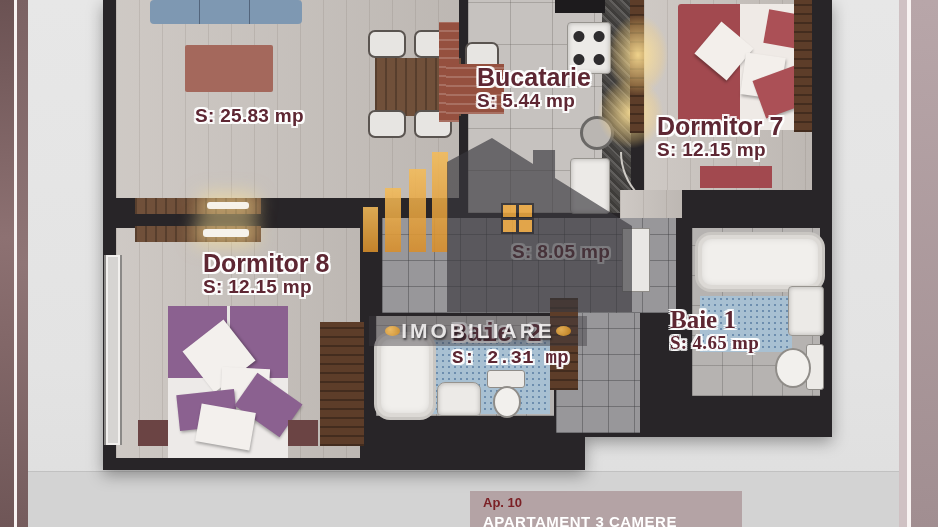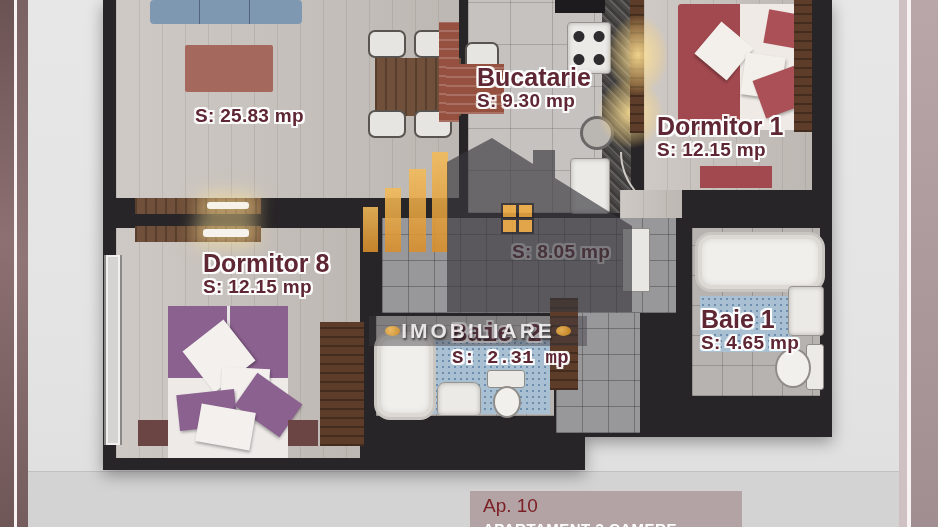--- a/index.html
+++ b/index.html
@@ -12,21 +12,21 @@
   
   .bottom-band{left:0;top:471px;width:938px;height:56px;background:#d3d3d3;border-top:1px solid #c1c1c1;}
   .edge-l-outer{left:0;top:0;width:14px;height:527px;background:linear-gradient(180deg,#6b5253,#8d7172 45%,#6f5657);}
   .edge-l-line{left:14px;top:0;width:3px;height:527px;background:#f8f3f2;}
   .edge-l-inner{left:17px;top:0;width:11px;height:527px;background:linear-gradient(180deg,#7b6263,#8f7576 50%,#755c5d);}
   .edge-r-strip{left:899px;top:0;width:8px;height:527px;background:#cfc1c3;}
   .edge-r-line{left:907px;top:0;width:4px;height:527px;background:#f8f3f2;}
   .edge-r-outer{left:911px;top:0;width:27px;height:527px;background:linear-gradient(180deg,#b8a6a9,#a18e91);}
   
   .footer-box{left:470px;top:491px;width:272px;height:40px;background:#b4a3a5;padding:4px 0 0 13px;box-sizing:border-box;}
-  .ap-num{color:#7b2025;font-size:19px;font-weight:normal;}
+  .ap-num{color:#7b2025;font-size:13px;font-weight:bold;}
   .ap-sub{color:#ffffff;font-size:15px;font-weight:bold;letter-spacing:.5px;margin-top:3px;}
   
   .plan{left:103px;top:0;width:729px;height:470px;filter:drop-shadow(0 5px 8px rgba(0,0,0,.35));}
   .plan > .abs{position:absolute;}
   .dark-main{left:0;top:0;width:729px;height:437px;background:#282528;}
   .dark-ext{left:0;top:437px;width:482px;height:33px;background:#282528;}
   .wood-light{background:#c9c3be;background-image:repeating-linear-gradient(90deg,rgba(110,100,92,.16) 0 1px,transparent 1px 23px),linear-gradient(90deg,rgba(255,255,255,.10),rgba(0,0,0,.06));}
   .tile-kitchen{background:#c6c2bf;background-image:repeating-linear-gradient(0deg,rgba(90,85,80,.28) 0 1px,transparent 1px 42px),repeating-linear-gradient(90deg,rgba(90,85,80,.28) 0 1px,transparent 1px 42px);}
   .tiles-hol{background:#98979a;background-image:repeating-linear-gradient(0deg,rgba(55,55,58,.40) 0 1px,transparent 1px 26px),repeating-linear-gradient(90deg,rgba(55,55,58,.40) 0 1px,transparent 1px 26px);}
   .tile-bath{background:#b6b3b1;background-image:repeating-linear-gradient(0deg,rgba(80,78,76,.30) 0 1px,transparent 1px 30px),repeating-linear-gradient(90deg,rgba(80,78,76,.30) 0 1px,transparent 1px 30px);}
@@ -153,38 +153,38 @@
     <div class="abs white-fixture" style="left:685px;top:286px;width:34px;height:48px;"></div>
     <div class="abs tank" style="left:703px;top:344px;width:16px;height:44px;"></div>
     <div class="abs bowl" style="left:672px;top:348px;width:32px;height:36px;"></div>
     <div class="abs" style="left:519px;top:228px;width:26px;height:62px;background:#e9e7e4;border:1px solid #8f8c88;"></div>
 
     <div class="room-label" style="left:92px;top:106px;">
       <div class="room-area">S: 25.83 mp</div>
     </div>
     <div class="room-label" style="left:374px;top:64px;">
       <div class="room-name">Bucatarie</div>
-      <div class="room-area">S: 9.30 mp</div>
+      <div class="room-area">S: 5.44 mp</div>
     </div>
     <div class="room-label" style="left:554px;top:113px;">
-      <div class="room-name">Dormitor 1</div>
+      <div class="room-name">Dormitor 7</div>
       <div class="room-area">S: 12.15 mp</div>
     </div>
     <div class="room-label" style="left:100px;top:250px;">
       <div class="room-name">Dormitor 8</div>
       <div class="room-area">S: 12.15 mp</div>
     </div>
     <div class="room-label" style="left:409px;top:242px;">
       <div class="room-area">S: 8.05 mp</div>
     </div>
     <div class="room-label" style="left:349px;top:321px;font-family:Liberation Mono, monospace;">
       <div class="room-name">Baie 2</div>
       <div class="room-area">S: 2.31 mp</div>
     </div>
-    <div class="room-label" style="left:598px;top:306px;">
+    <div class="room-label" style="left:567px;top:306px;font-family:Liberation Serif, serif;">
       <div class="room-name">Baie 1</div>
       <div class="room-area">S: 4.65 mp</div>
     </div>
 
     <div class="abs logo">
       <div class="bar b1"></div>
       <div class="bar b2"></div>
       <div class="bar b3"></div>
       <div class="bar b4"></div>
       <div class="house"></div>

